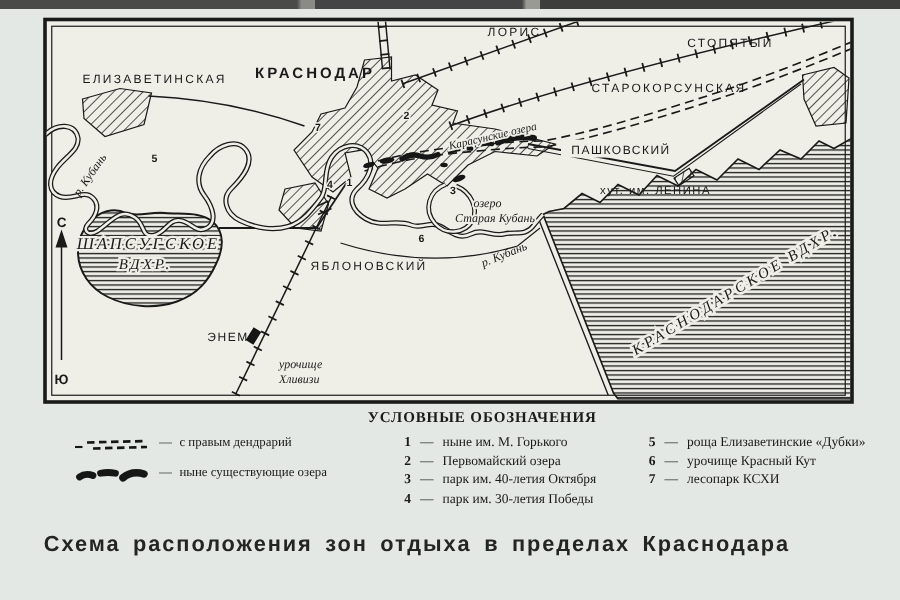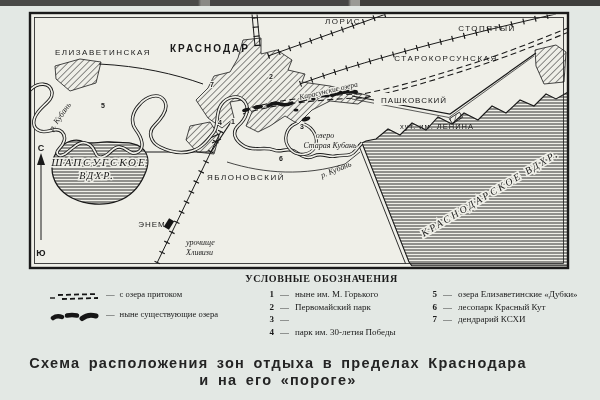--- a/index.html
+++ b/index.html
@@ -177,21 +177,21 @@
 
   <div class="legend-symbols">
     <div class="sym-row">
       <svg width="50" height="14">
         <line x1="0" y1="8" x2="5" y2="8" stroke="#161616" stroke-width="1.4"></line>
         <line x1="8" y1="5" x2="48" y2="4" stroke="#161616" stroke-width="1.8" stroke-dasharray="5 3"></line>
         <line x1="12" y1="9" x2="48" y2="8" stroke="#161616" stroke-width="1.8" stroke-dasharray="5 3"></line>
       </svg>
       <span class="sym-dash">—</span>
       <div class="sym-text">
-        <div>с озера притоком</div>
+        <div>с правым дендрарий</div>
       </div>
     </div>
     <div class="sym-row">
       <svg width="50" height="12">
         <path d="M3,8 q4,-3 9,-1" fill="none" stroke="#161616" stroke-width="4.5" stroke-linecap="round"></path>
         <path d="M17,5.5 q5,-1 10,0" fill="none" stroke="#161616" stroke-width="4.5" stroke-linecap="round"></path>
         <path d="M32,8.5 q6,-5 14,-2.5" fill="none" stroke="#161616" stroke-width="5" stroke-linecap="round"></path>
       </svg>
       <span class="sym-dash">—</span>
       <div class="sym-text">
@@ -202,48 +202,48 @@
 
   <div class="legend-col legend-col1">
     <div class="li">
       <span class="num">1</span>
       <span class="dash">—</span>
       <span class="lbl">ныне им. М. Горького</span>
     </div>
     <div class="li">
       <span class="num">2</span>
       <span class="dash">—</span>
-      <span class="lbl">Первомайский парк</span>
+      <span class="lbl">Первомайский озера</span>
     </div>
     <div class="li">
       <span class="num">3</span>
       <span class="dash">—</span>
+      <span class="lbl">парк им. 40-летия Октября</span>
     </div>
     <div class="li">
       <span class="num">4</span>
       <span class="dash">—</span>
       <span class="lbl">парк им. 30-летия Победы</span>
     </div>
   </div>
 
   <div class="legend-col legend-col2">
     <div class="li">
       <span class="num">5</span>
       <span class="dash">—</span>
-      <span class="lbl">озера Елизаветинские «Дубки»</span>
+      <span class="lbl">роща Елизаветинские «Дубки»</span>
     </div>
     <div class="li">
       <span class="num">6</span>
       <span class="dash">—</span>
-      <span class="lbl">лесопарк Красный Кут</span>
+      <span class="lbl">урочище Красный Кут</span>
     </div>
     <div class="li">
       <span class="num">7</span>
       <span class="dash">—</span>
-      <span class="lbl">дендрарий КСХИ</span>
+      <span class="lbl">лесопарк КСХИ</span>
     </div>
   </div>
 </div>
 
 <div class="caption">
   <div>Схема расположения зон отдыха в пределах Краснодара</div>
-  <div>и на его «пороге»</div>
 </div>
 
 </body></html>

